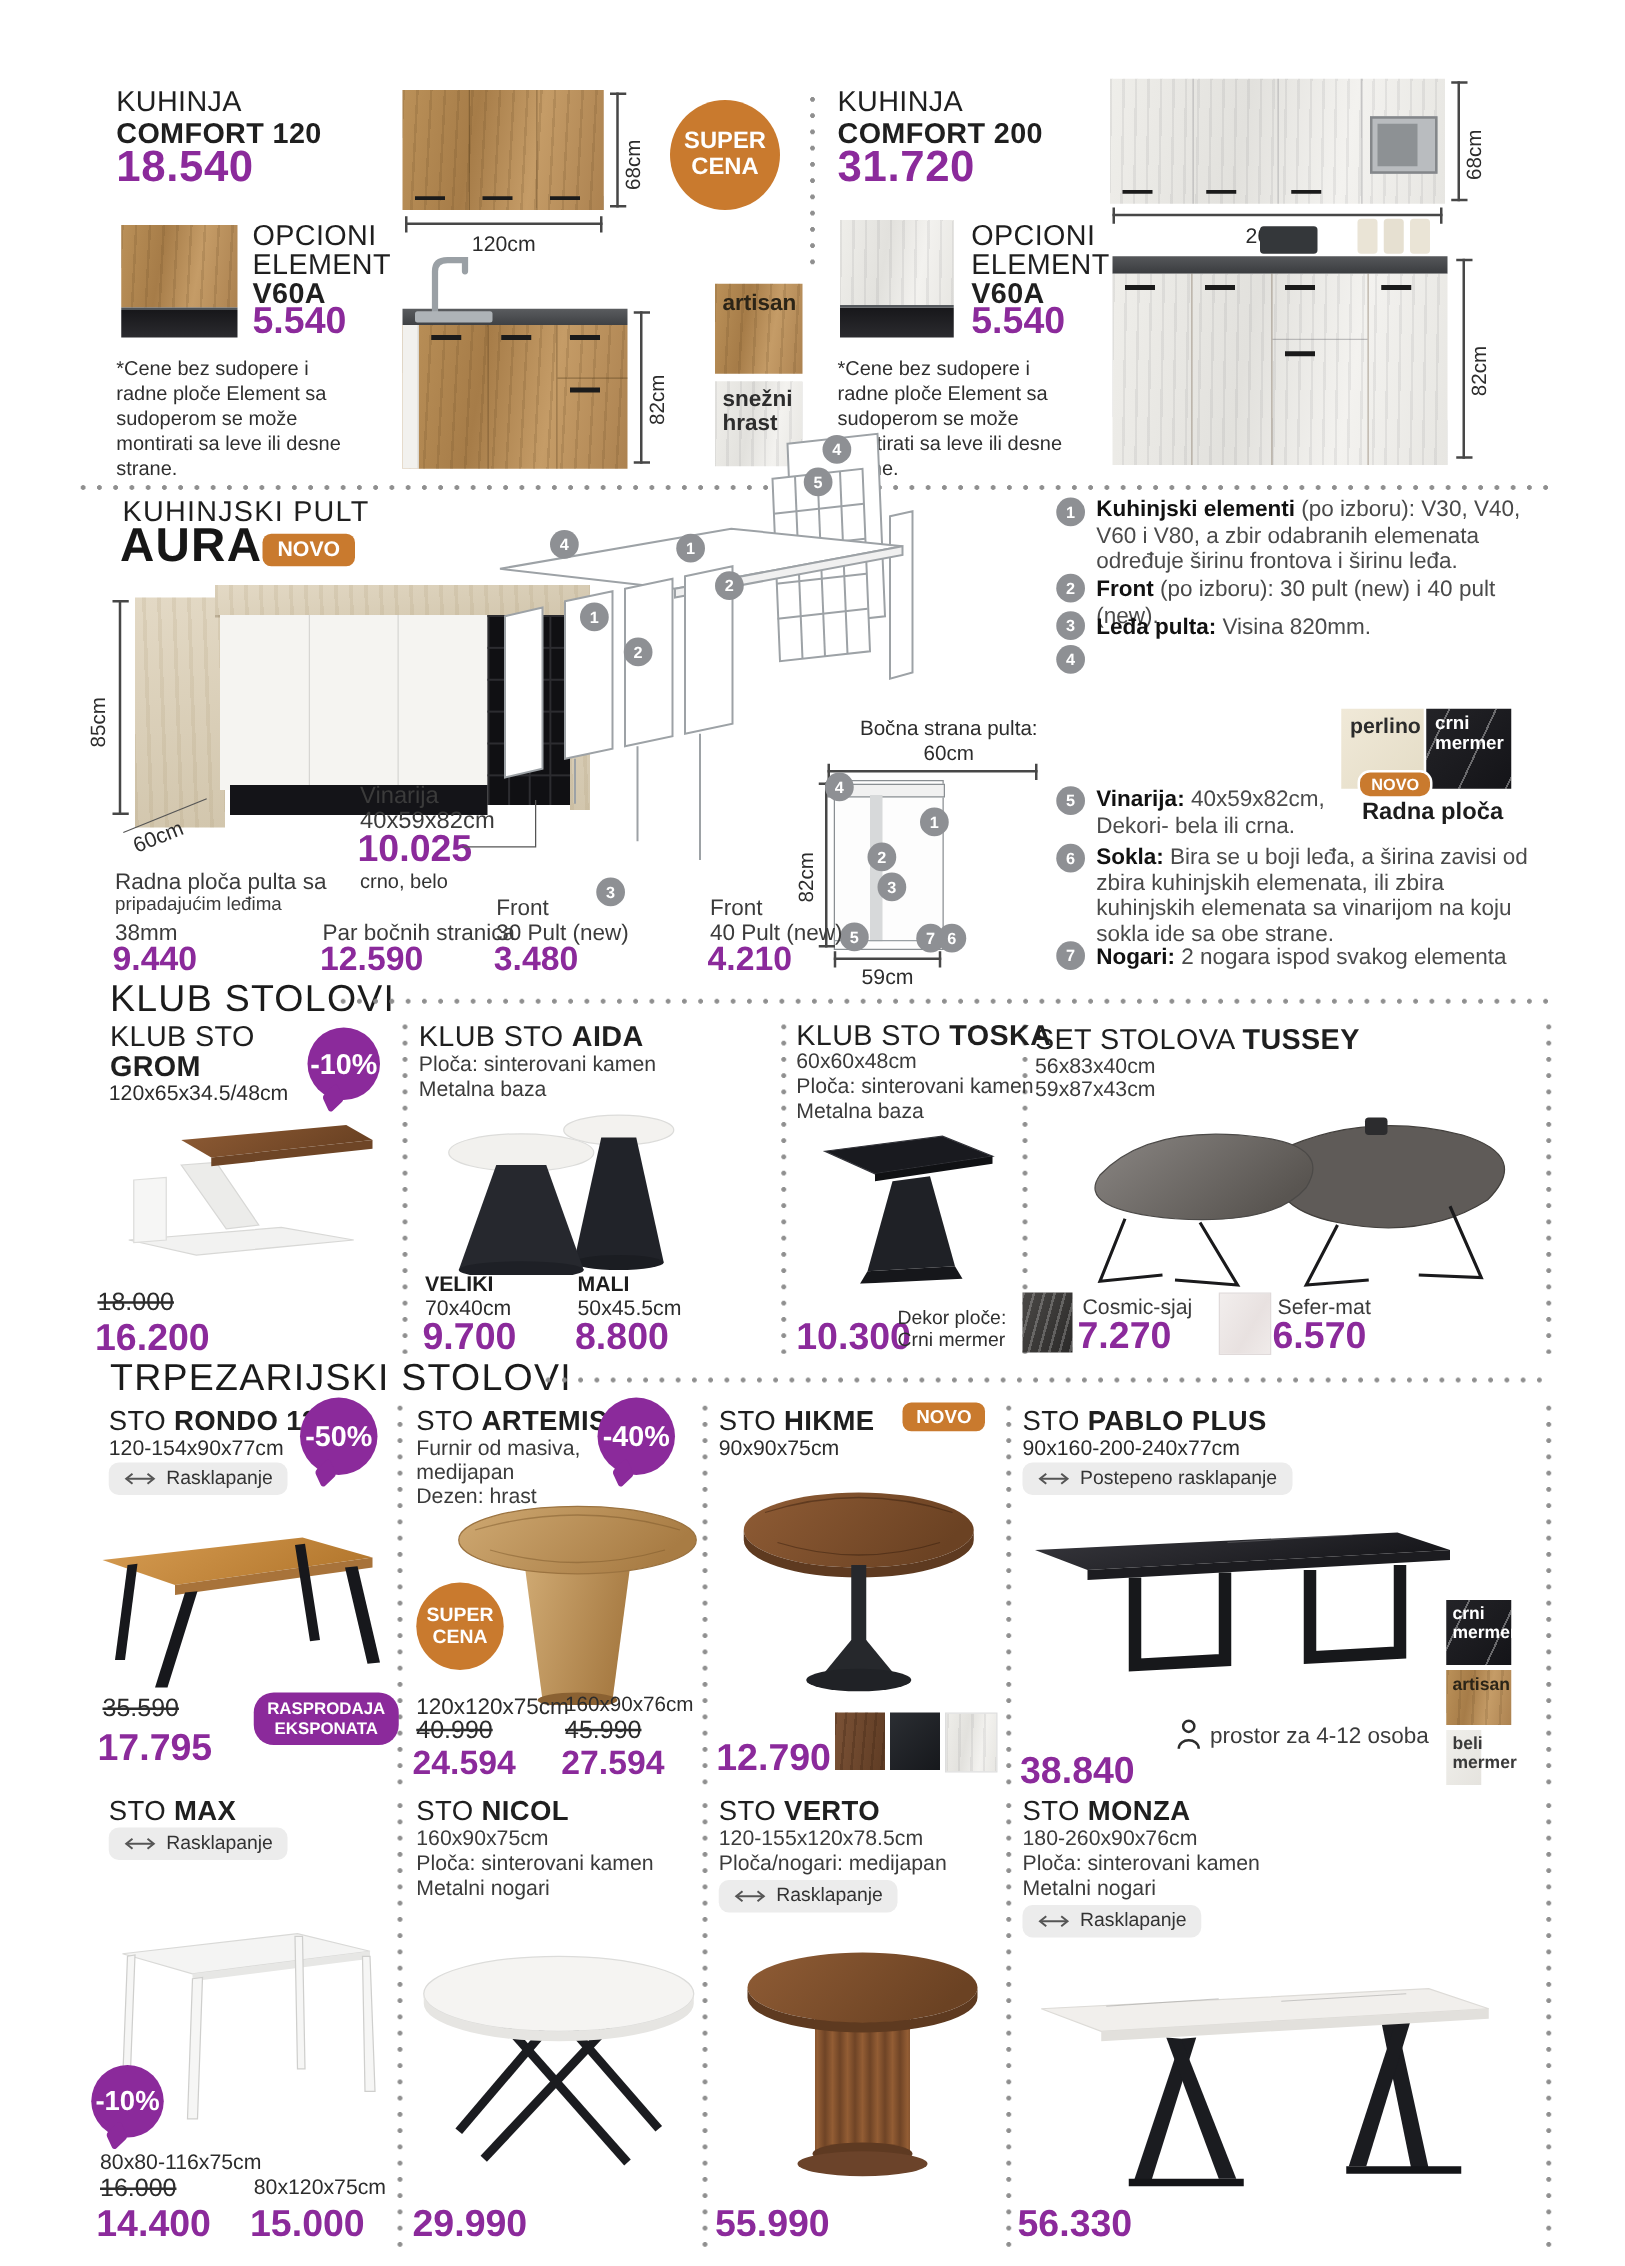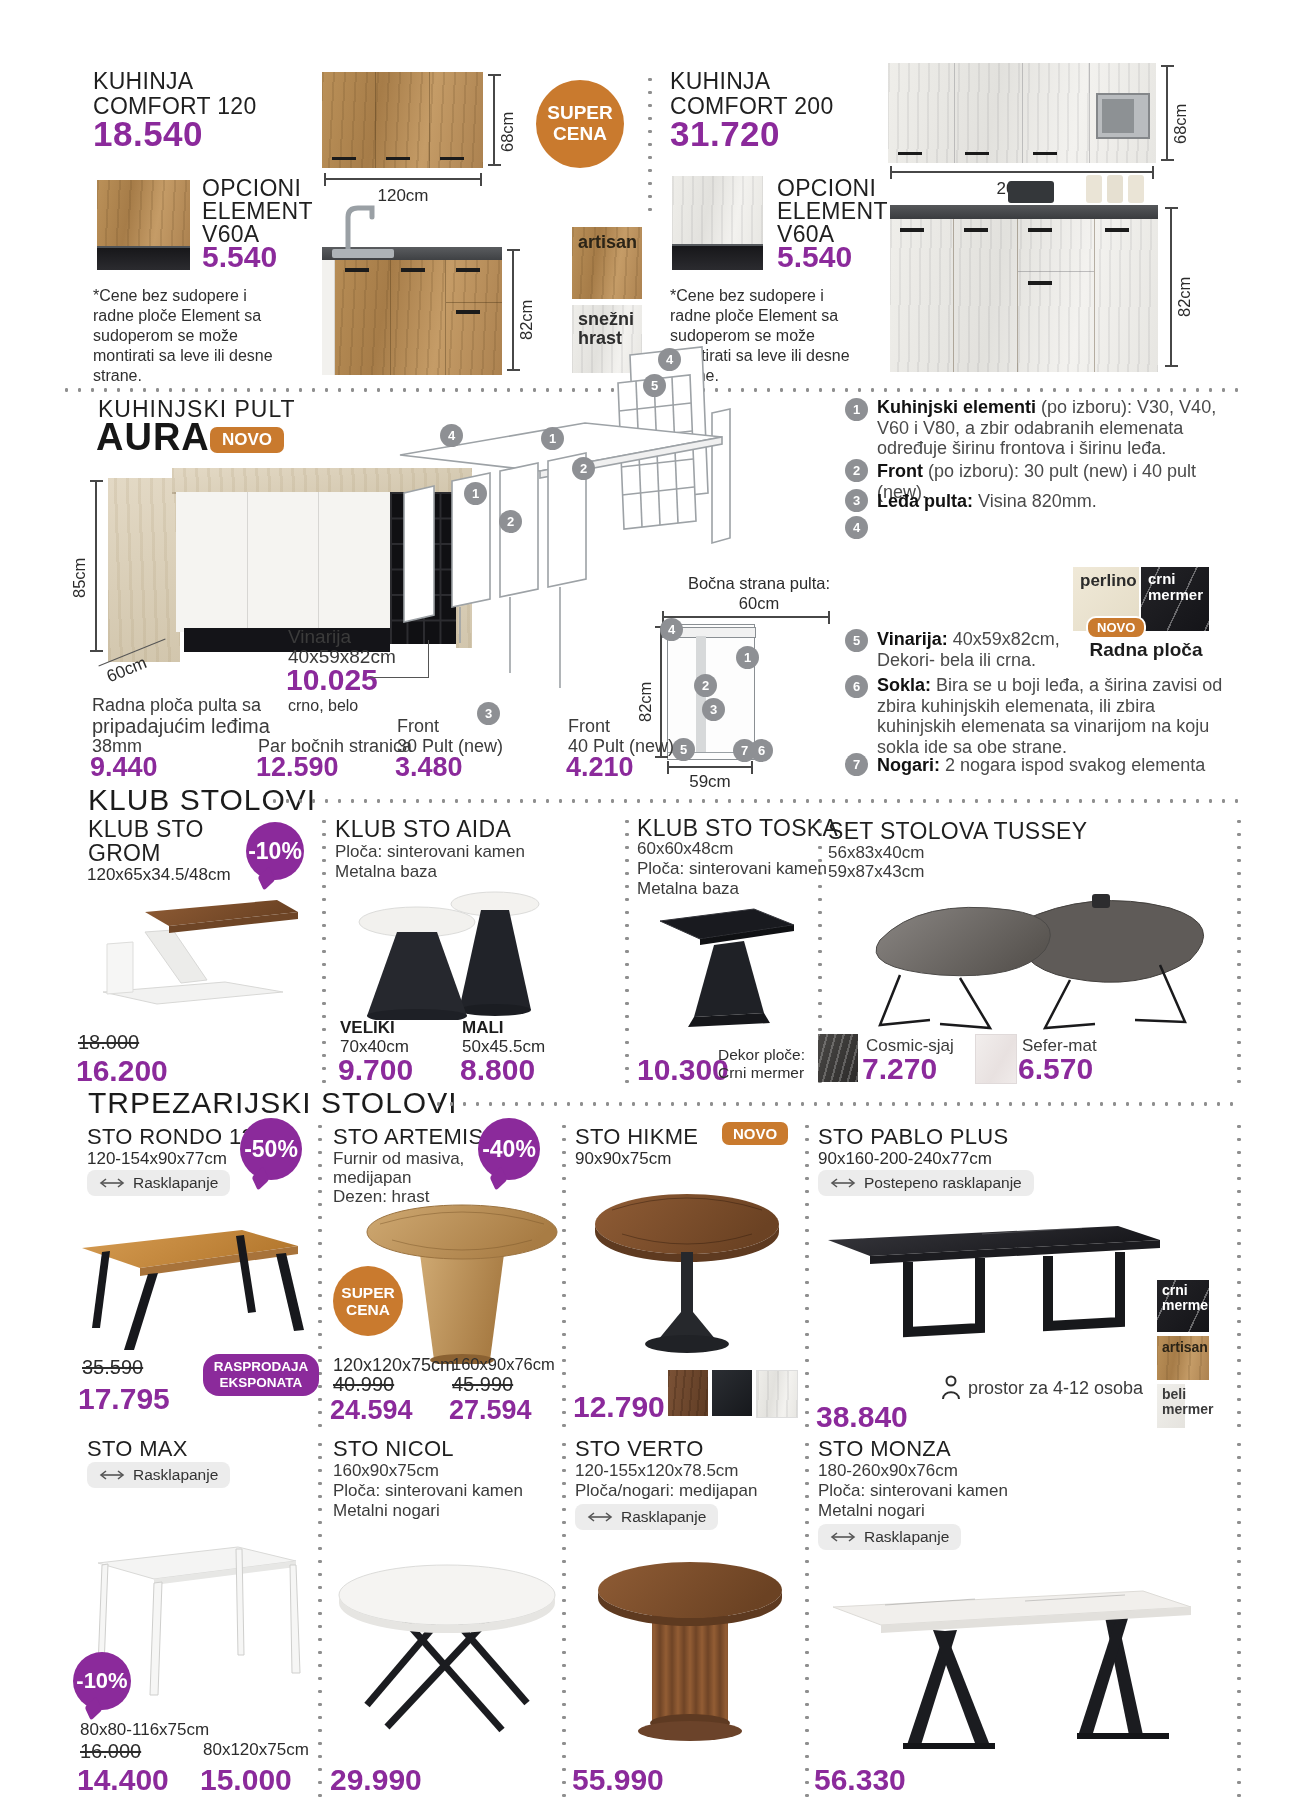--- a/index.html
+++ b/index.html
@@ -1,21 +1,21 @@
 <!DOCTYPE html>
 <html><head>
 <meta charset="utf-8">
 <style>
   :root{--purple:#8b2a9b;--orange:#c97a2e;}
   html,body{margin:0;padding:0;background:#fff;}
   body{font-family:"Liberation Sans",sans-serif;color:#222;}
   #page{position:relative;width:1300px;height:1813px;background:#fff;overflow:hidden;}
   .abs{position:absolute;}
   .k{font-size:23px;color:#1f1f1f;letter-spacing:.3px;white-space:nowrap;}
-  .k b{font-weight:400;margin-top:44px;}
+  .k b{font-weight:700;margin-top:44px;}
   .big-h{font-size:30px;color:#1b1b1b;letter-spacing:1px;white-space:nowrap;}
   .t-sm{font-size:17px;color:#2c2c2c;white-space:nowrap;}
   .spec{font-size:17px;color:#3b3b3b;white-space:nowrap;}
   .note{font-size:16px;color:#2f2f2f;line-height:1.25;}
   .p-xl{font-size:35px;font-weight:800;color:var(--purple);letter-spacing:.5px;}
   .p-lg{font-size:30px;font-weight:800;color:var(--purple);}
   .p-md{font-size:27px;font-weight:800;color:var(--purple);}
   .old{font-size:20px;color:#2c2c2c;text-decoration:line-through;}
   .vlab{writing-mode:vertical-rl;transform:rotate(180deg);font-size:16.5px;color:#2c2c2c;}
   .dv{border-left:2px solid #474747;}
@@ -323,21 +323,21 @@
   <div class="abs lst" style="left:877px;top:629px;width:200px">
     <div><b>Vinarija:</b><span> 40x59x82cm,</span></div>
     <div>Dekori- bela ili crna.</div>
   </div>
   <div class="abs mark" style="left:845px;top:675px">6</div>
   <div class="abs lst" style="left:877px;top:675px;width:362px"><b>Sokla:</b><span> Bira se u boji leđa, a širina zavisi od zbira kuhinjskih elemenata, ili zbira kuhinjskih elemenata sa vinarijom na koju sokla ide sa obe strane.</span></div>
   <div class="abs mark" style="left:845px;top:753px">7</div>
   <div class="abs lst" style="left:877px;top:755px;width:362px"><b>Nogari:</b><span> 2 nogara ispod svakog elementa</span></div>
 
   <div class="abs spec" style="left:92px;top:695px;font-size:18px">Radna ploča pulta sa</div>
-  <div class="abs spec" style="left:92px;top:715px;font-size:20px">pripadajućim leđima</div>
+  <div class="abs spec" style="left:92px;top:715px;font-size:15px">pripadajućim leđima</div>
   <div class="abs spec" style="left:92px;top:736px;font-size:18px">38mm</div>
   <div class="abs p-md" style="left:90px;top:752px">9.440</div>
   <div class="abs spec" style="left:258px;top:736px;font-size:18px">Par bočnih stranica</div>
   <div class="abs p-md" style="left:256px;top:752px">12.590</div>
   <div class="abs spec" style="left:397px;top:716px;font-size:18px">Front</div>
   <div class="abs spec" style="left:397px;top:736px;font-size:18px">30 Pult (new)</div>
   <div class="abs p-md" style="left:395px;top:752px">3.480</div>
   <div class="abs spec" style="left:568px;top:716px;font-size:18px">Front</div>
   <div class="abs spec" style="left:568px;top:736px;font-size:18px">40 Pult (new)</div>
   <div class="abs p-md" style="left:566px;top:752px">4.210</div>

